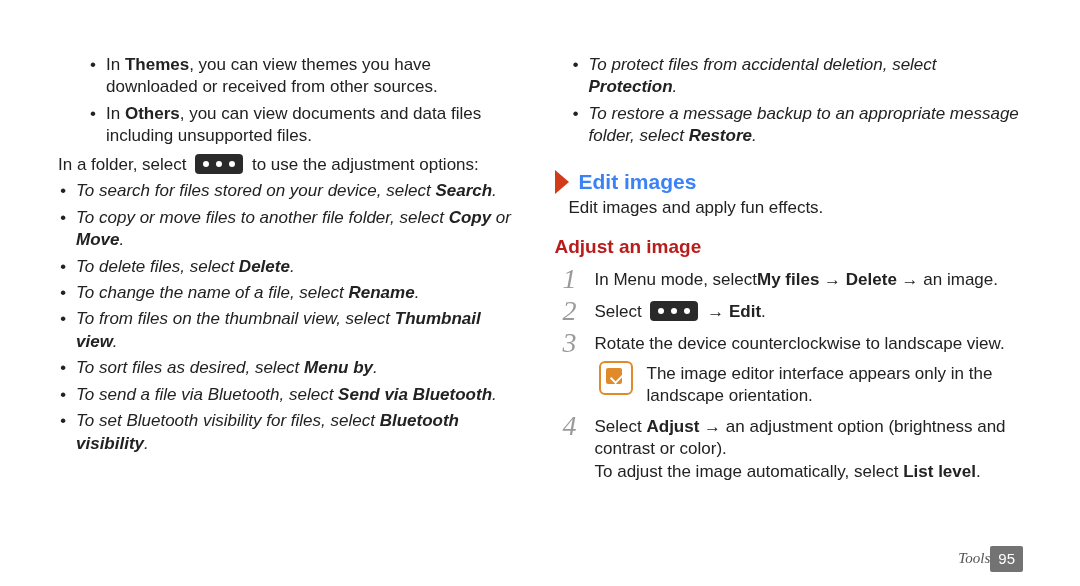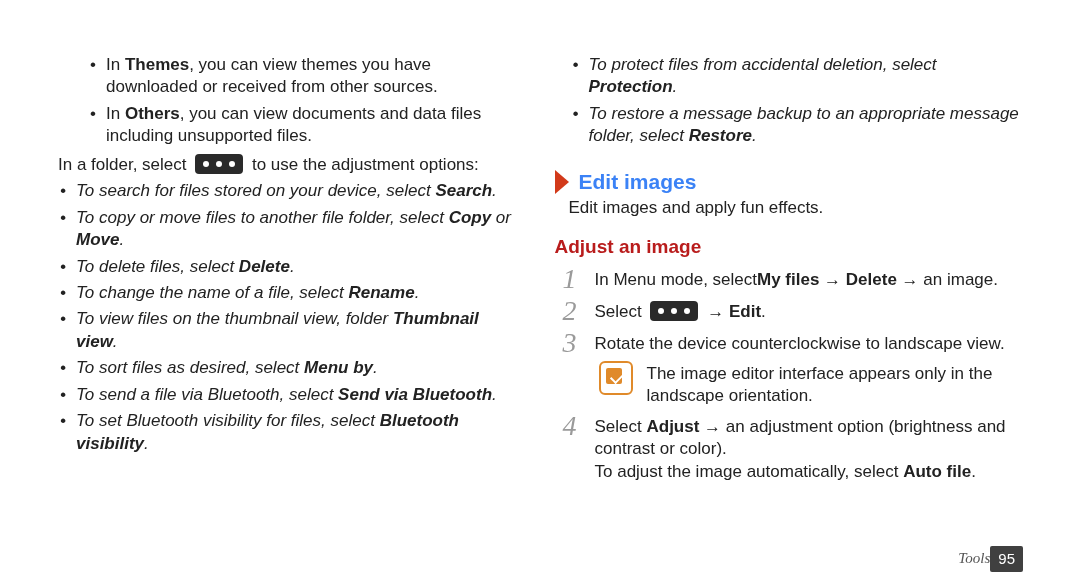--- a/index.html
+++ b/index.html
@@ -163,21 +163,21 @@
     right: 44px;
     bottom: 14px;
     display: flex;
     align-items: center;
     font-style: italic;
     color: #555;
     font-size: 15px;
   }
   .footer .label { font-family: Georgia, serif; }
   .footer .pg {
-    background: #404040;
+    background: #737373;
     color: #fff;
     font-style: normal;
     font-weight: 400;
     font-size: 15px;
     padding: 3px 8px;
     border-radius: 2px;
     font-family: Arial, sans-serif;
   }
 </style>
 </head>
@@ -207,21 +207,21 @@
       <li>
         <span>To copy or move files to another file folder, select </span><b>Copy</b><span> or </span><b>Move</b><span>.</span>
       </li>
       <li>
         <span>To delete files, select </span><b>Delete</b><span>.</span>
       </li>
       <li>
         <span>To change the name of a file, select </span><b>Rename</b><span>.</span>
       </li>
       <li>
-        <span>To view files on the thumbnail view, folder </span><b>Thumbnail view</b><span>.</span>
+        <span>To from files on the thumbnail view, select </span><b>Thumbnail view</b><span>.</span>
       </li>
       <li>
         <span>To sort files as desired, select </span><b>Menu by</b><span>.</span>
       </li>
       <li>
         <span>To send a file via Bluetooth, select </span><b>Send via Bluetooth</b><span>.</span>
       </li>
       <li>
         <span>To set Bluetooth visibility for files, select </span><b>Bluetooth visibility</b><span>.</span>
       </li>
@@ -273,21 +273,21 @@
         <div class="txt">The image editor interface appears only in the landscape orientation.</div>
       </div>
 
       <div class="step">
         <div class="num">4</div>
         <div class="body">
           <div>
             <span>Select </span><b>Adjust</b><span> → an adjustment option (brightness and contrast or color).</span>
           </div>
           <div>
-            <span>To adjust the image automatically, select </span><b>Auto file</b><span>.</span>
+            <span>To adjust the image automatically, select </span><b>List level</b><span>.</span>
           </div>
         </div>
       </div>
 
     </div>
   </div>
 
   <div class="footer">
     <span class="label">Tools</span>
     <span class="pg">95</span>

